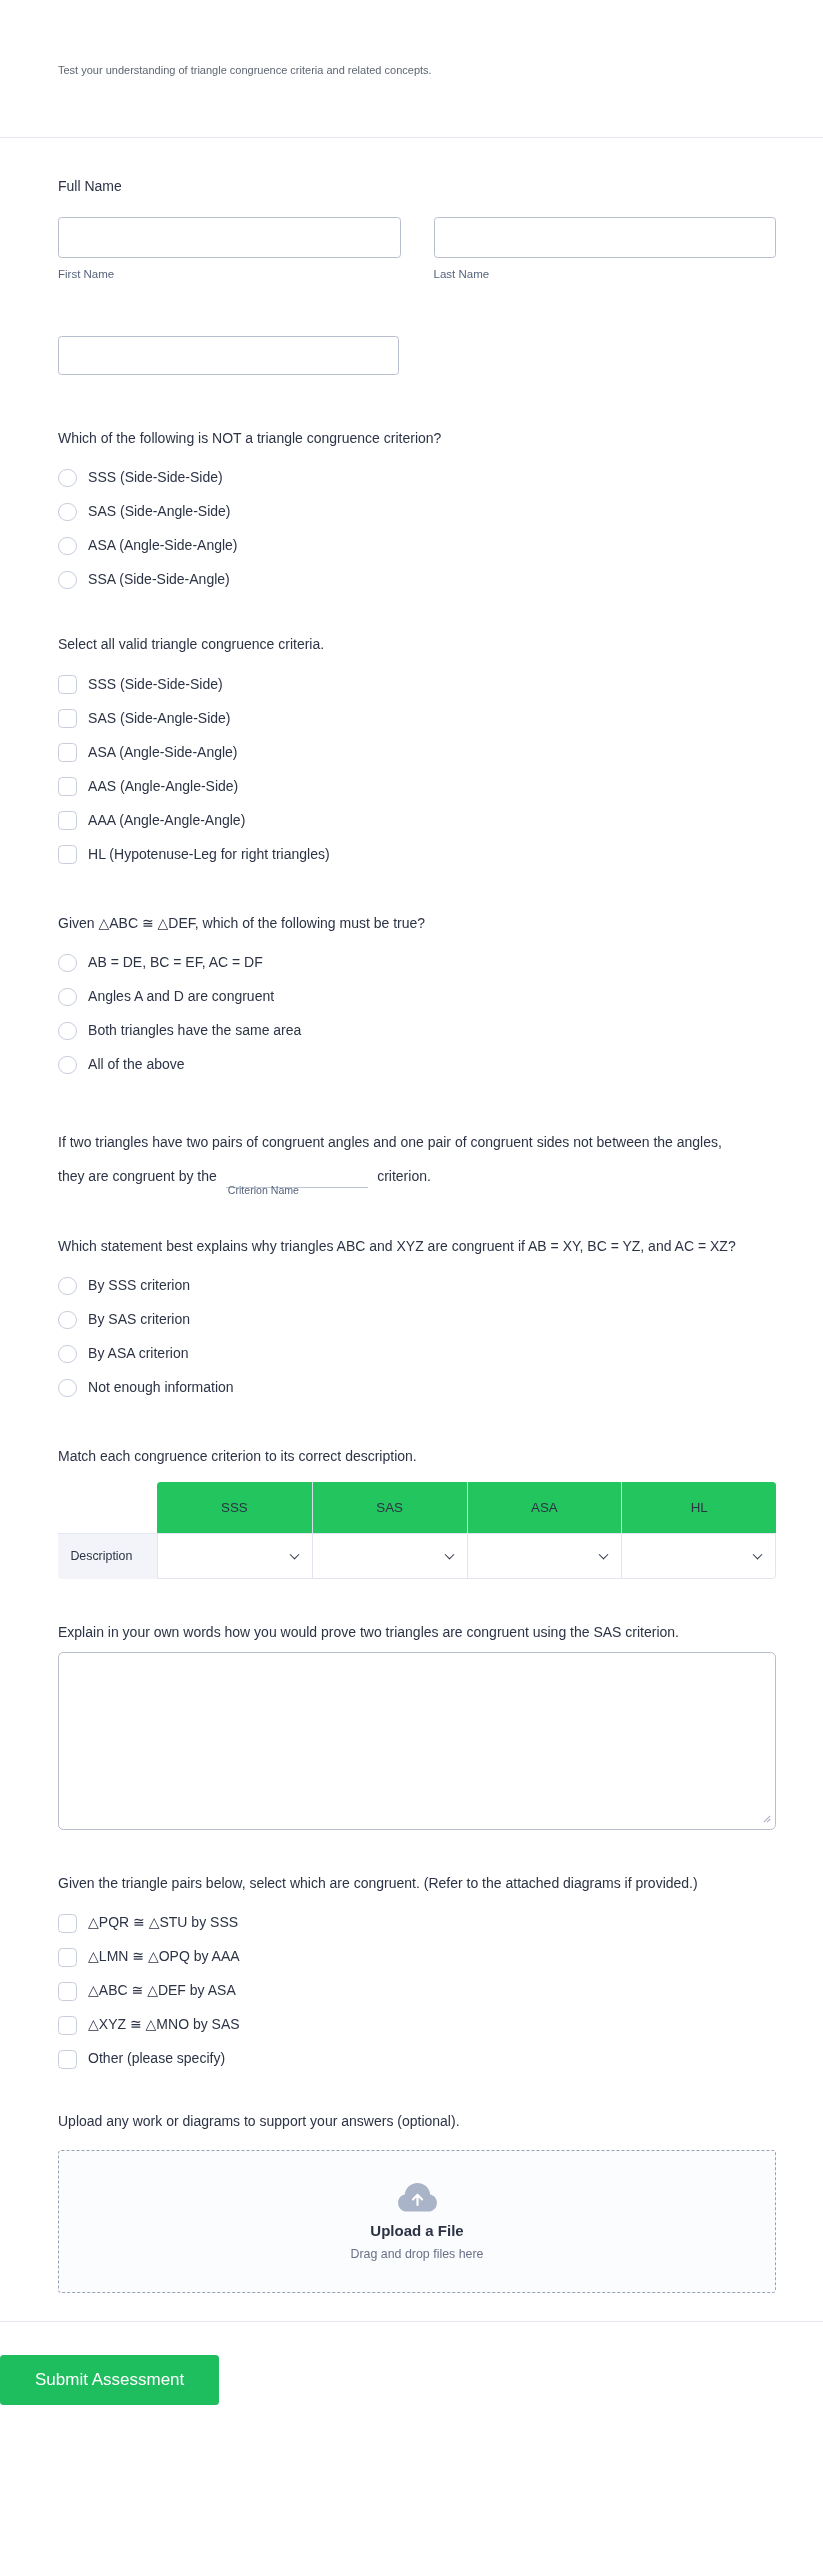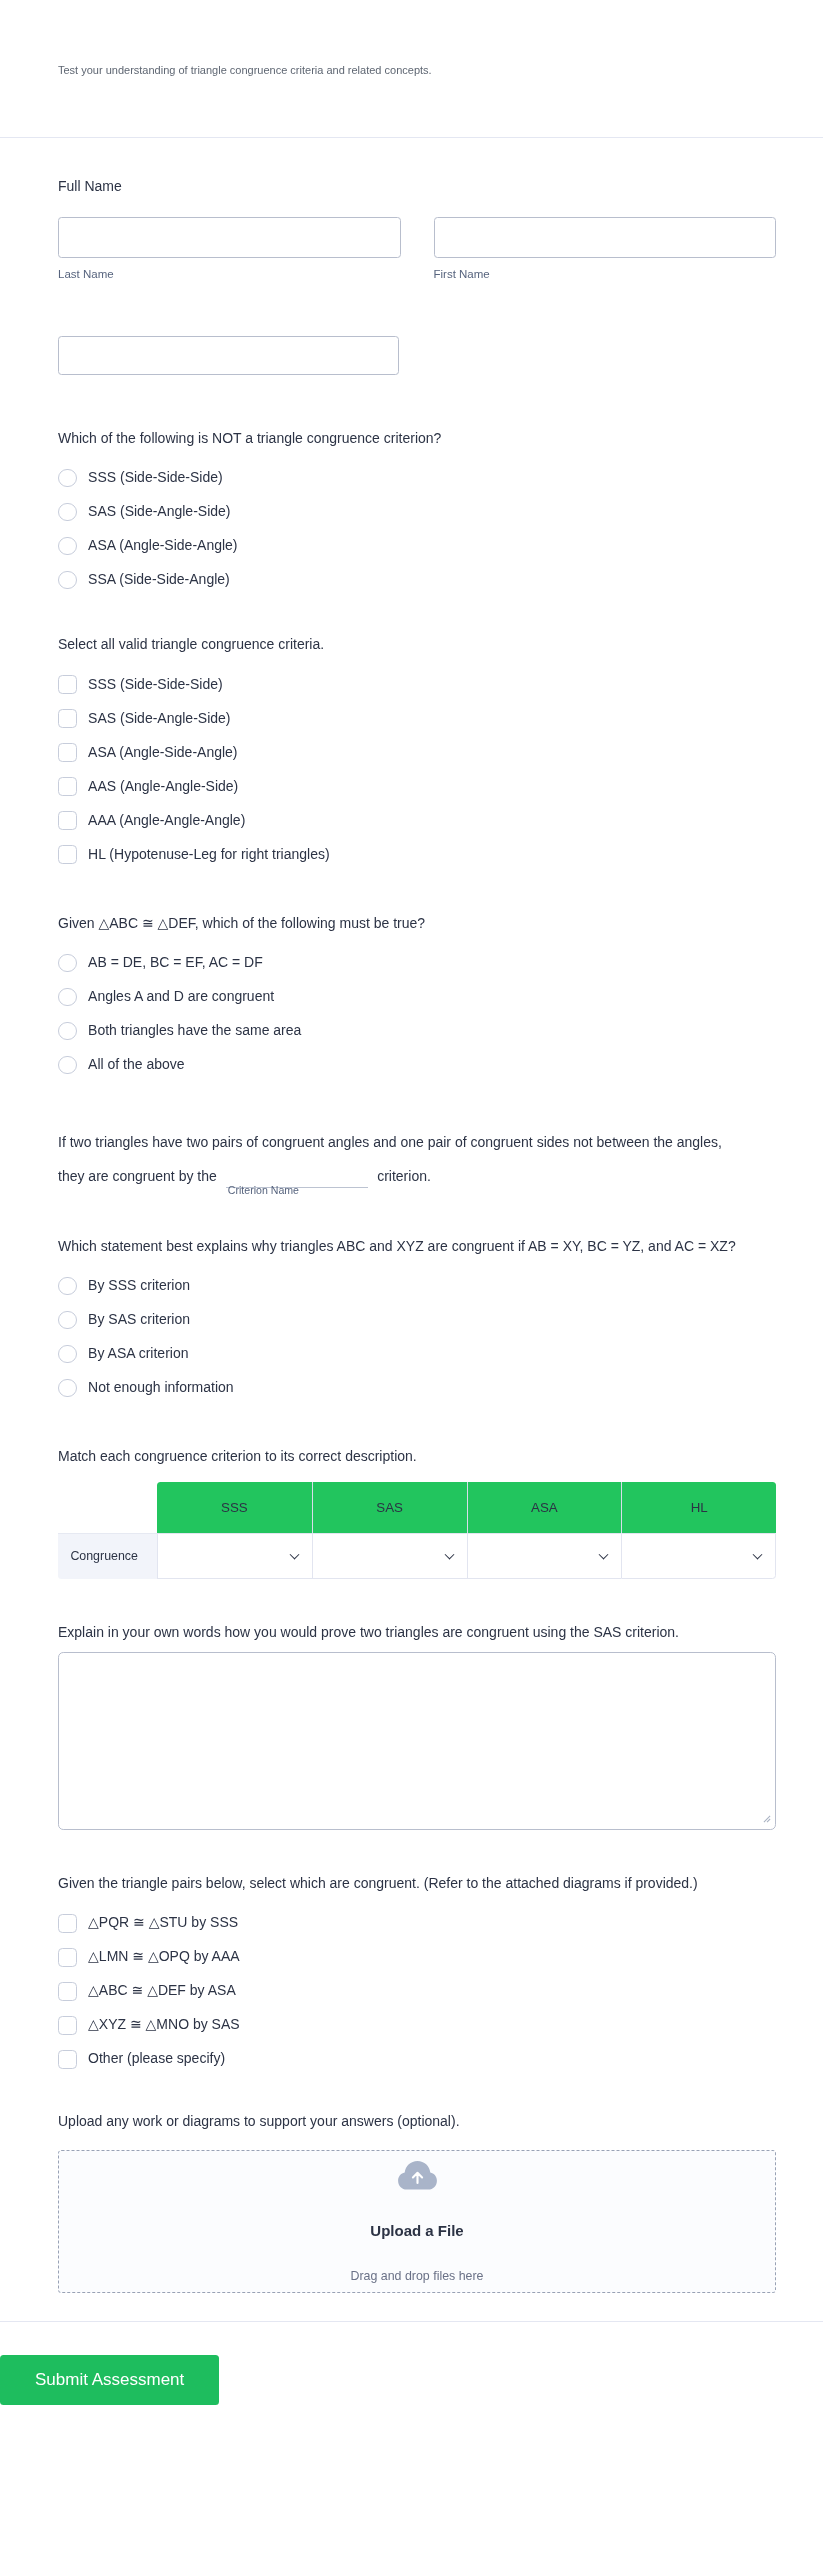--- a/index.html
+++ b/index.html
@@ -96,21 +96,21 @@
     display:block; width:100%; height:178px; resize:none; outline:none;
     border:0.9px solid #B8BECD; border-radius:5.3px; background:#fff;
     font-family:inherit; font-size:14px; color:#2C3345; padding:8.9px 10.6px;
   }
   .resize-handle { position:absolute; right:5.3px; bottom:7px; }
 
   
   .dropzone {
     margin-top:17.7px; height:143px; width:100%;
     border:0.9px dashed #99A2B5; border-radius:3.5px; background:#FBFCFE;
-    display:flex; flex-direction:column; align-items:center; justify-content:center; cursor:pointer;gap:22px;
+    display:flex; flex-direction:column; align-items:center; justify-content:center; cursor:pointer;
   }
   .dz-title { margin-top:10.6px; font-size:15px; font-weight:700; color:#2C3345; }
   .dz-hint { margin-top:8px; font-size:12.4px; color:#6A7187; }
 
   
   .submit-row { padding-top:33px; padding-bottom:46px; display:flex; justify-content:flex-start; }
   .submit-btn {
     height:50px; padding:0 35px; border:none; border-radius:3.5px; cursor:pointer;
     background:#1EBD5E; color:#fff; font-family:inherit; font-size:17px; font-weight:500;
   }
@@ -123,25 +123,25 @@
   <div class="header inset">
     <div class="form-subtitle">Test your understanding of triangle congruence criteria and related concepts.</div>
   </div>
   <div class="divider divider-top"></div>
 
   <div class="inset sec-fullname">
     <div class="q-label">Full Name</div>
     <div class="name-row">
       <div class="name-col">
         <input class="text-input" type="text" value="" style="">
-        <div class="sublabel">Last Name</div>
+        <div class="sublabel">First Name</div>
       </div>
       <div class="name-col">
         <input class="text-input" type="text" value="" style="">
-        <div class="sublabel">First Name</div>
+        <div class="sublabel">Last Name</div>
       </div>
     </div>
   </div>
 
   <div class="inset sec-email">
     <input class="text-input email-input" type="text" value="" style="">
   </div>
 
   <div class="inset sec-q1">
     <div class="q-label">Which of the following is NOT a triangle congruence criterion?</div>
@@ -251,21 +251,21 @@
   </div>
 
   <div class="inset sec-q6">
     <div class="q-label">Match each congruence criterion to its correct description.</div>
     <div class="matrix">
       <div class="m-corner"></div>
       <div class="m-head first">SSS</div>
       <div class="m-head">SAS</div>
       <div class="m-head">ASA</div>
       <div class="m-head last">HL</div>
-      <div class="m-rowlabel">Congruence</div>
+      <div class="m-rowlabel">Description</div>
       <div class="m-cell">
         <span class="m-cell-value"></span>
         <span class="chevron"></span>
       </div>
       <div class="m-cell">
         <span class="m-cell-value"></span>
         <span class="chevron"></span>
       </div>
       <div class="m-cell">
         <span class="m-cell-value"></span>

